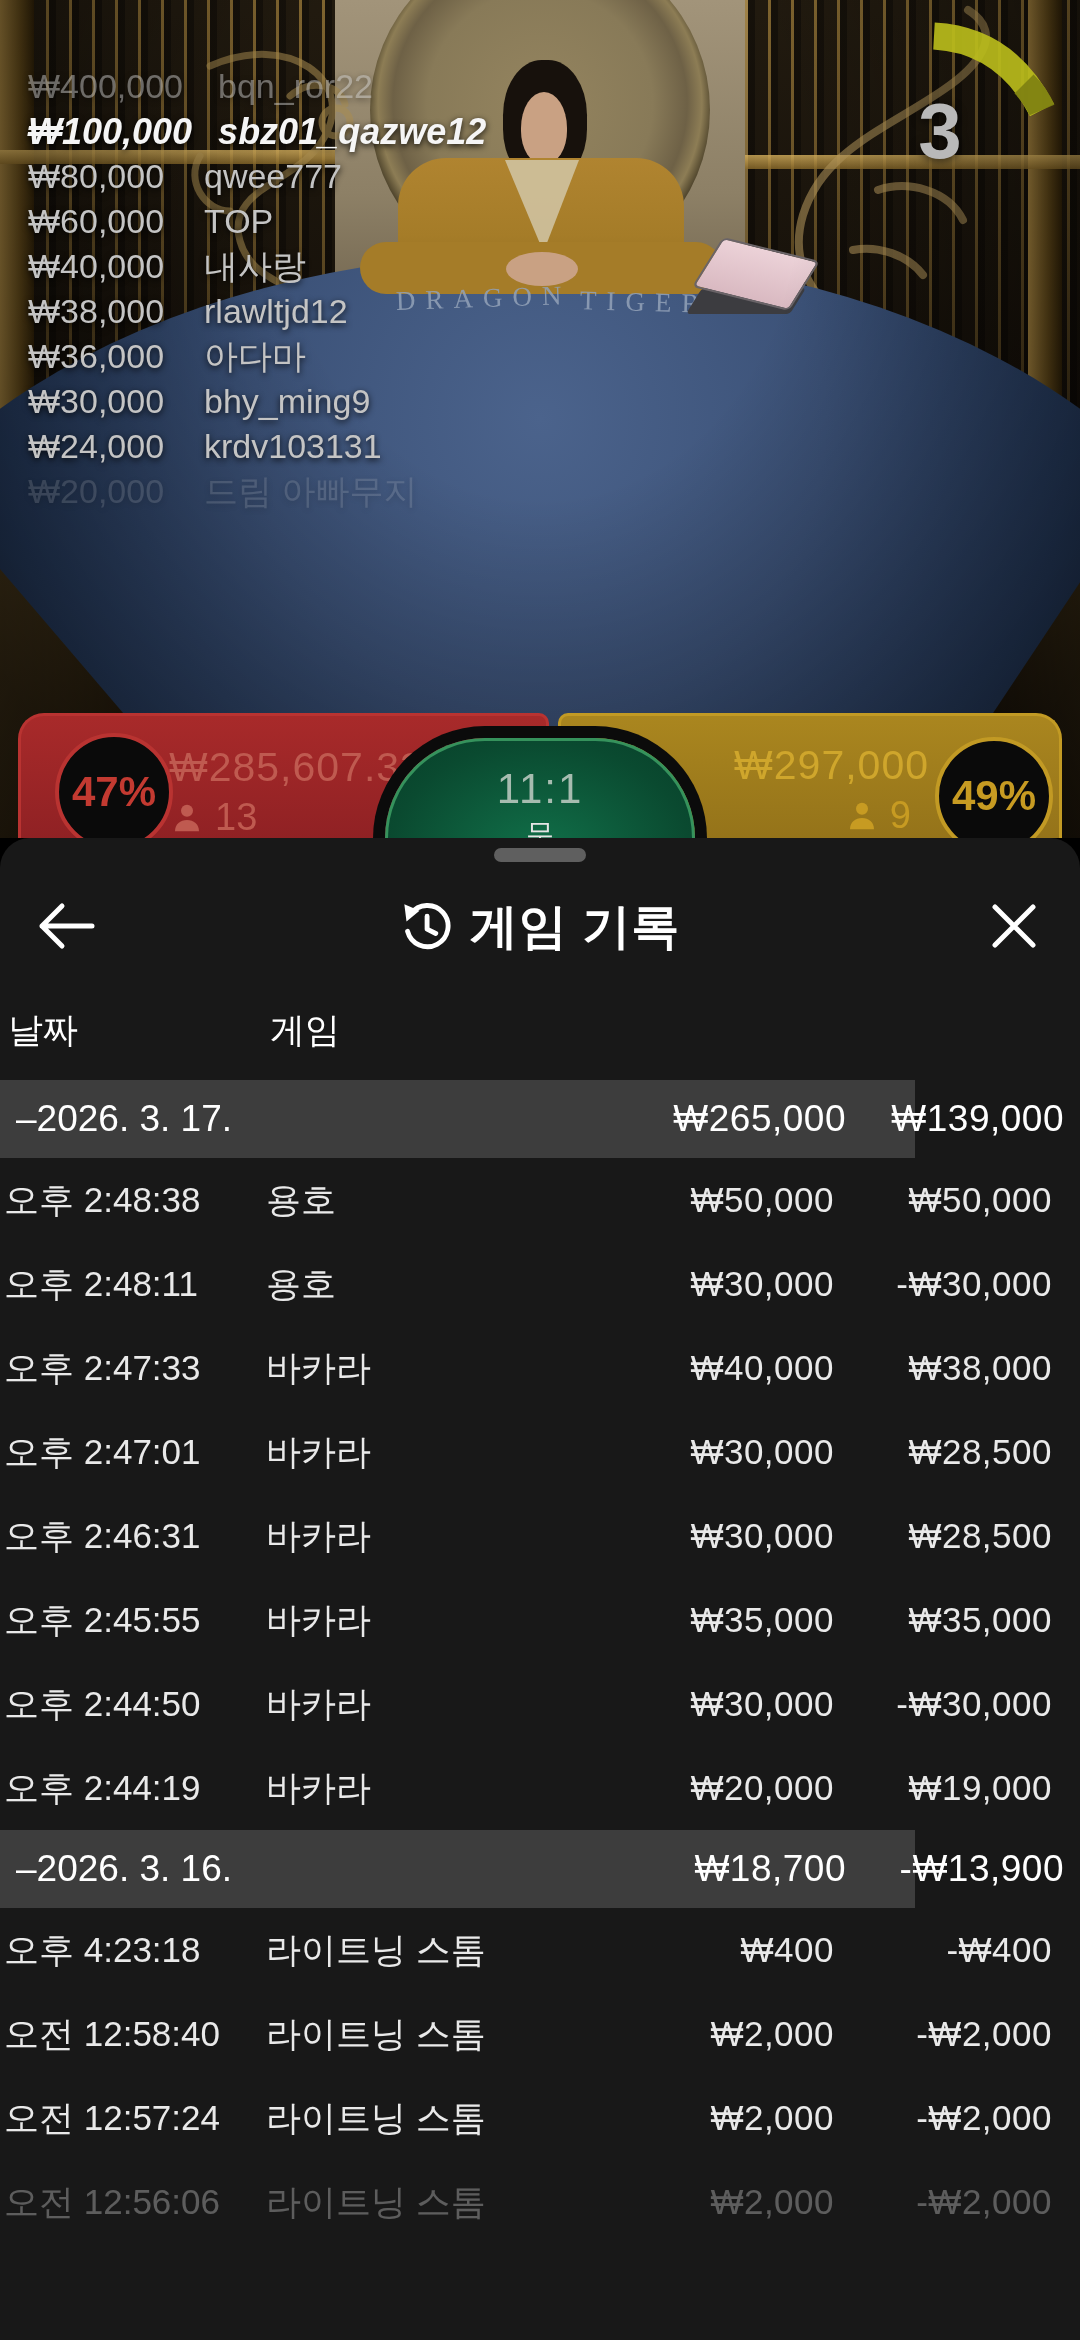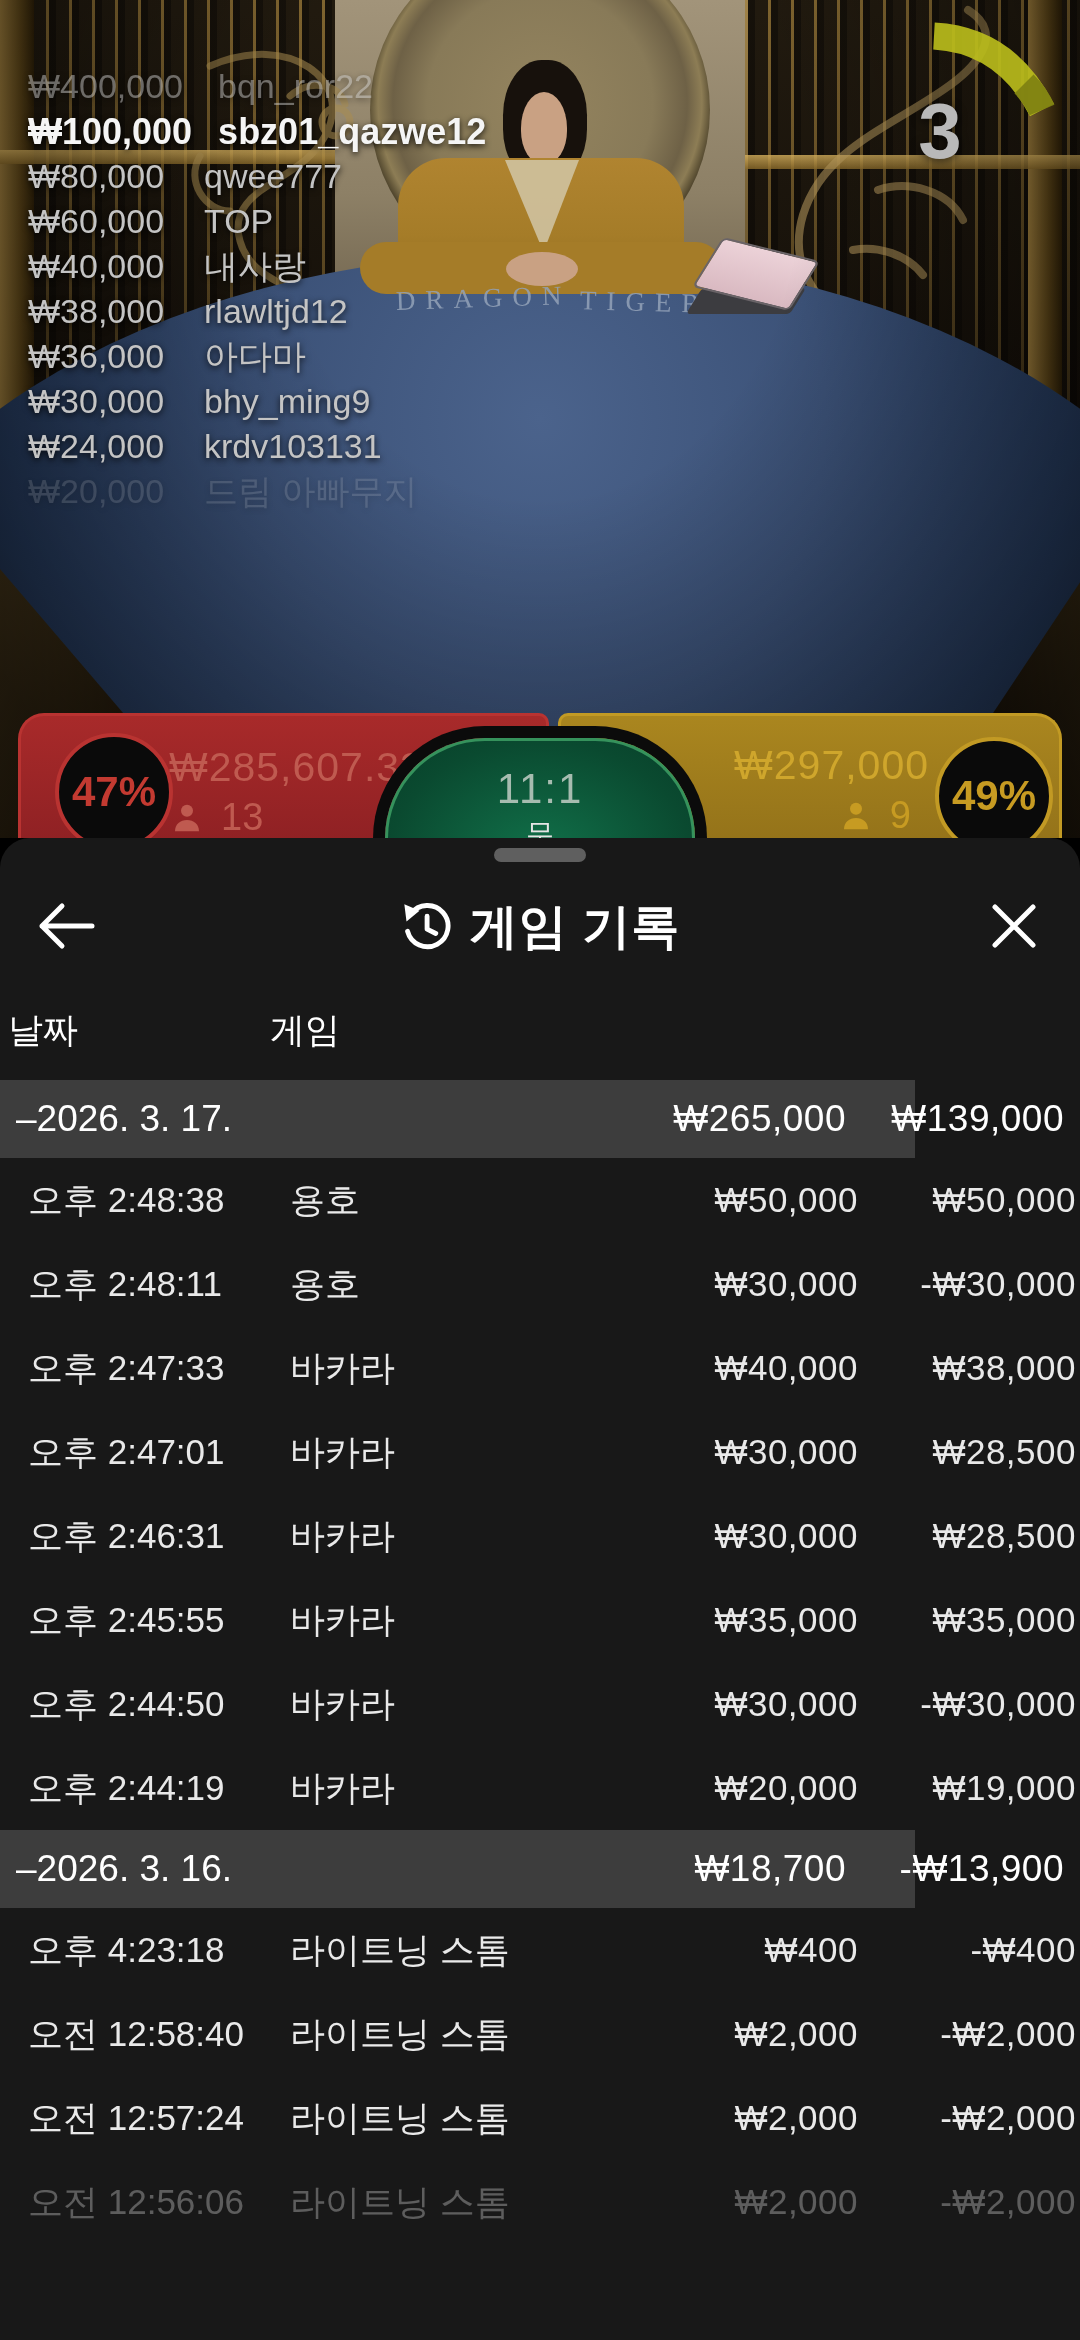--- a/index.html
+++ b/index.html
@@ -44,21 +44,21 @@
   .shoe-card{position:absolute;left:706px;top:246px;width:96px;height:52px;background:linear-gradient(180deg,#ecd2d8,#d9b9c1);
     border:2px solid #6a6468;border-radius:6px;transform:rotate(14deg) skewX(-18deg);}
   .vignette{position:absolute;left:0;top:0;width:1080px;height:838px;
     background:radial-gradient(ellipse at 50% 22%,rgba(0,0,0,0) 34%,rgba(0,0,0,.5) 88%);}
 
   
   .leaderboard{position:absolute;left:28px;top:64px;}
   .lb-row{display:flex;gap:26px;height:45px;align-items:center;font-size:34px;color:#c4c4c4;
     text-shadow:0 2px 6px rgba(0,0,0,.85);}
   .lb-amt{min-width:150px;}
-  .lb-row.highlight{color:#f5f5f5;font-weight:700;font-size:36px;}
+  .lb-row.highlight{color:#f5f5f5;font-weight:700;font-size:36px;font-style:italic;}
   .lb-row.dim{opacity:.5;gap:35px;}
   .lb-row.faint{opacity:.18;}
 
   
   .countdown{position:absolute;left:880px;top:86px;width:120px;text-align:center;
     font-size:78px;font-weight:600;color:#b9b9b9;text-shadow:0 2px 10px rgba(0,0,0,.7);}
   .timer-arc{position:absolute;left:928px;top:14px;}
 
   
   .bet-strip{position:absolute;left:0;top:713px;width:1080px;height:125px;overflow:hidden;}
@@ -67,21 +67,21 @@
     background:linear-gradient(180deg,#a82a2a,#8d2023);border:3px solid #b93331;border-bottom:none;}
   .bet-tiger{left:558px;width:504px;border-radius:10px 26px 0 0;
     background:linear-gradient(180deg,#aa861f,#927119);border:3px solid #c29a24;border-bottom:none;}
   .pct{position:absolute;width:110px;height:110px;border-radius:50%;background:#0a0a0a;
     display:flex;align-items:center;justify-content:center;font-size:42px;font-weight:700;}
   .pct.red{left:34px;top:17px;border:4px solid #b93331;color:#c33a31;}
   .pct.gold{left:374px;top:21px;border:4px solid #c29a24;color:#c79b22;}
   .bet-total{position:absolute;font-size:41px;letter-spacing:1px;}
   .bet-dragon .bet-total{left:148px;top:28px;color:#bf5a50;}
   .bet-tiger .bet-total{right:130px;top:26px;color:#cfa62c;text-align:right;}
-  .bet-players{position:absolute;display:flex;align-items:center;gap:18px;font-size:38px;}
+  .bet-players{position:absolute;display:flex;align-items:center;gap:12px;font-size:38px;}
   .bet-dragon .bet-players{left:150px;top:80px;color:#bf5a50;}
   .bet-tiger .bet-players{right:148px;top:78px;color:#c79b22;}
   .bet-players svg{width:32px;height:32px;fill:currentColor;}
   .tie-dome{position:absolute;left:385px;top:25px;width:310px;height:100px;
     border-radius:155px 155px 0 0;box-sizing:border-box;
     border:3px solid #35925c;border-bottom:none;
     background:radial-gradient(ellipse at 50% 120%,#11714a 0%,#0a4a30 70%,#073f29 100%);
     box-shadow:0 0 0 12px #0b0b0b;text-align:center;}
   .tie-odds{margin-top:24px;font-size:42px;color:#a7bcb0;letter-spacing:2px;}
   .tie-label{margin-top:2px;font-size:28px;color:#e5e5e5;}
@@ -99,21 +99,21 @@
     align-items:center;justify-content:center;gap:18px;}
   .sheet-title .t{font-size:48px;font-weight:700;color:#fff;letter-spacing:1px;}
   .cols{position:absolute;left:0;top:160px;width:1080px;height:64px;display:grid;
     grid-template-columns:262px 322px 246px 218px;align-items:center;padding:0 8px;box-sizing:border-box;
     font-size:35px;color:#fff;}
   .cols .r{text-align:right;}
   .h-list{position:absolute;left:0;top:242px;width:915px;}
   .h-group{display:grid;grid-template-columns:584px 246px 218px;align-items:center;height:78px;
     padding:0 16px;box-sizing:border-box;background:#3d3d3d;font-size:37px;color:#fff;}
   .h-row{display:grid;grid-template-columns:262px 322px 246px 218px;align-items:center;height:84px;
-    padding:0 28px;box-sizing:border-box;font-size:35px;color:#e9e9e9;}
+    padding:0 4px;box-sizing:border-box;font-size:35px;color:#e9e9e9;}
   .h-row .num,.h-group .num{text-align:right;letter-spacing:.5px;}
   .h-row.faded{opacity:.33;}
 </style>
 </head>
 <body>
 
 <div class="screen">
 
   <div class="video">
     <div class="wall-center"></div>

